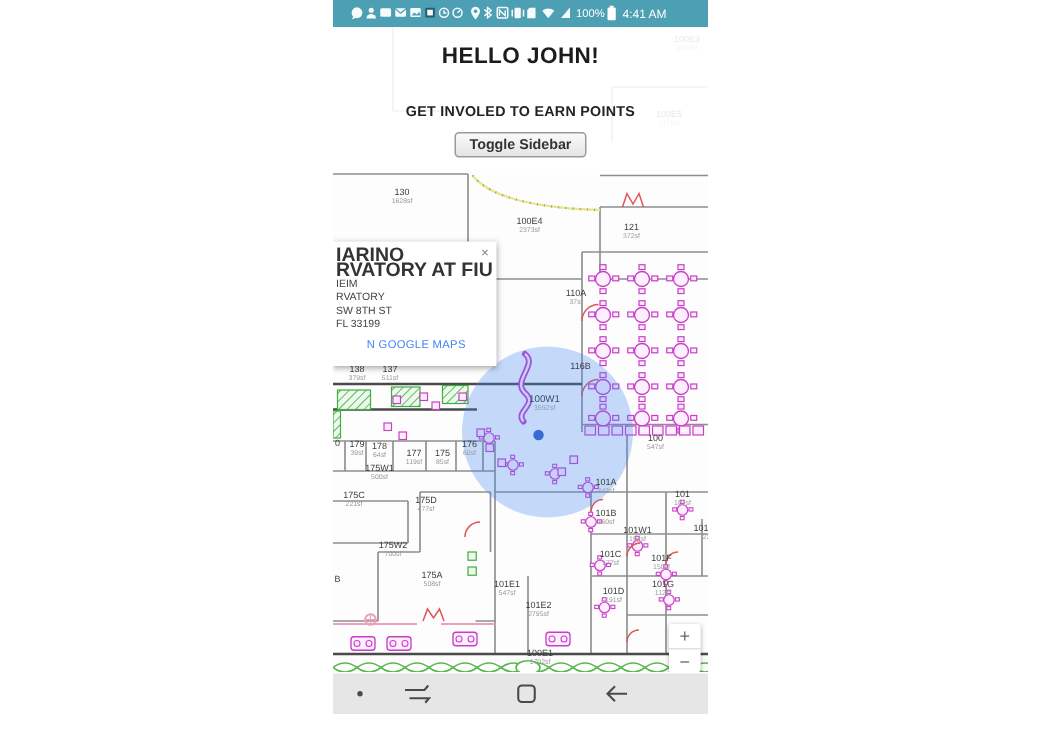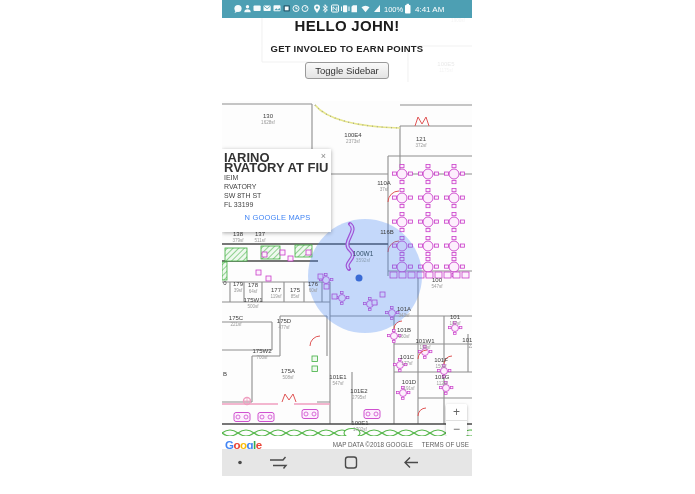--- a/index.html
+++ b/index.html
@@ -1,32 +1,32 @@
 <!DOCTYPE html>
 <html><head>
 <meta charset="utf-8">
 <style>
   html,body{margin:0;padding:0;background:#ffffff;}
   body{width:695px;height:494px;overflow:hidden;font-family:"Liberation Sans",sans-serif;position:relative;}
   .phone{position:absolute;left:222px;top:0;width:250px;height:494px;background:#fff;overflow:hidden;}
   
   .status-bar{position:absolute;top:0;left:0;width:250px;height:18px;background:#4d9fb3;z-index:40;}
   
-  .content{position:absolute;top:4px;left:0;width:250px;height:368px;}
+  .content{position:absolute;top:16px;left:0;width:250px;height:368px;}
   .map-wrap{position:absolute;top:0;left:0;width:250px;height:432px;background:#fdfdfd;}
   svg{display:block;}
   .rname{font-family:"Liberation Sans",sans-serif;font-size:6px;fill:#3d3d3d;}
   .rsf{font-family:"Liberation Sans",sans-serif;font-size:4.6px;fill:#9a9a9a;}
   .locname{font-family:"Liberation Sans",sans-serif;font-size:6.5px;fill:#33516b;}
   .locsf{font-family:"Liberation Sans",sans-serif;font-size:4.8px;fill:#8fa3b8;}
   
   .header-overlay{position:absolute;top:0;left:0;width:250px;height:97px;background:rgba(255,255,255,0.88);z-index:10;text-align:center;}
   .greeting{margin:0;padding-top:13px;font-size:15px;font-weight:bold;color:#1c1c1c;letter-spacing:.3px;}
-  .subtitle{margin-top:9px;font-size:9.5px;font-weight:bold;color:#222;letter-spacing:.2px;}
-  .toggle-btn{margin-top:8px;font-family:"Liberation Sans",sans-serif;font-size:9.5px;color:#333;background:linear-gradient(#fafafa,#e4e4e4);border:1px solid #9a9a9a;border-radius:3px;padding:2px 9px;}
+  .subtitle{margin-top:23px;font-size:9.5px;font-weight:bold;color:#222;letter-spacing:.2px;}
+  .toggle-btn{margin-top:8px;font-family:"Liberation Sans",sans-serif;font-size:9.5px;color:#333;background:linear-gradient(#fafafa,#e4e4e4);border:1px solid #9a9a9a;border-radius:3px;padding:2px 9px;font-weight:bold;}
   
   .popup{position:absolute;top:145px;left:0;width:109px;height:83px;background:#fff;box-shadow:0 1px 4px rgba(0,0,0,.35);z-index:12;padding:4px 0 0 2px;box-sizing:border-box;}
   .popup-close{position:absolute;top:3px;right:5px;font-size:9px;color:#888;line-height:9px;}
   .pt{font-size:13px;font-weight:bold;color:#333;line-height:10px;}
   .pd{font-size:7px;color:#444;line-height:9px;}
   .plink{display:block;margin-top:4px;font-size:7.5px;color:#4285f4;text-decoration:none;letter-spacing:.2px;text-align:center;}
   
   .zoom-ctl{position:absolute;top:400px;right:5px;width:21px;z-index:11;background:#fff;border-radius:2px;box-shadow:0 1px 3px rgba(0,0,0,.3);overflow:hidden;}
   .zoom-ctl button{display:block;width:21px;height:16px;border:none;background:#fff;color:#666;font-size:12px;line-height:14px;padding:0;font-family:"Liberation Sans",sans-serif;}
   .zoom-ctl button+button{border-top:1px solid #e0e0e0;}

